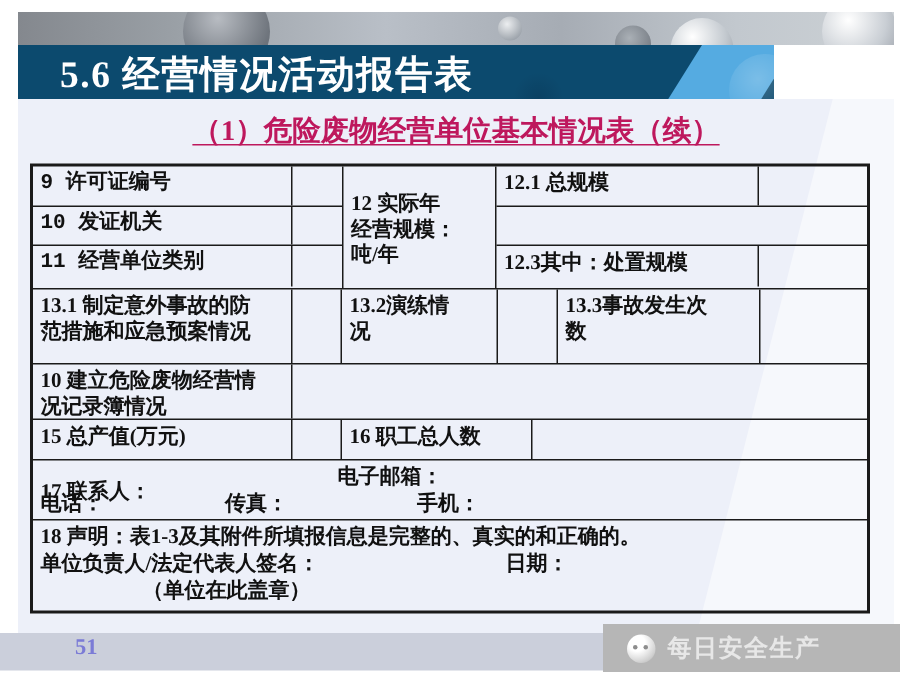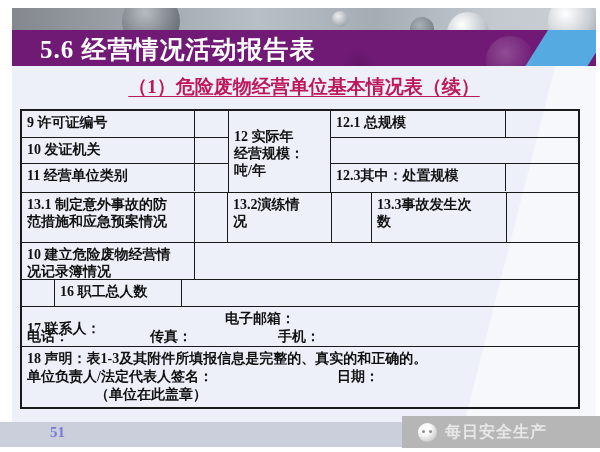--- a/index.html
+++ b/index.html
@@ -11,21 +11,21 @@
   .photo-strip { position:absolute; left:12px; top:8px; width:584px; height:22px; overflow:hidden;
     background:linear-gradient(90deg,#84888e 0%,#9aa0a6 18%,#b9bfc7 42%,#a6acb4 62%,#c2c8ce 82%,#ccd1d5 100%); }
   .bubble { position:absolute; border-radius:50%; }
   .b1 { left:110px; top:-16px; width:58px; height:58px; background:radial-gradient(circle at 40% 35%, #b8bcc2, #6d737b 70%); }
   .b2 { left:320px; top:3px; width:16px; height:16px; background:radial-gradient(circle at 38% 32%, #eceef0, #99a0a8 80%); }
   .b3 { left:398px; top:9px; width:24px; height:24px; background:radial-gradient(circle at 40% 35%, #aab0b6, #787e86 75%); }
   .b4 { left:435px; top:4px; width:42px; height:42px; background:radial-gradient(circle at 35% 30%, #ffffff, #c3c9cf 55%, #8f959d 95%); }
   .b5 { left:536px; top:-12px; width:50px; height:50px; background:radial-gradient(circle at 35% 35%, #ffffff, #c9ced4 55%, #969ca4 95%); }
 
   
-  .title-bar { position:absolute; left:12px; top:30px; width:584px; height:36px; background:#701a75; overflow:hidden; }
+  .title-bar { position:absolute; left:12px; top:30px; width:504px; height:36px; background:#0c4a6e; overflow:hidden; }
   .skyband { position:absolute; top:0; right:-14px; width:62px; height:36px; background:#55ABE1;
     transform:skewX(-32deg); transform-origin:top; }
   .bar-bubble1 { left:474px; top:6px; width:48px; height:48px; background:radial-gradient(circle at 40% 35%, rgba(255,255,255,.22), rgba(255,255,255,0) 70%); }
   .bar-bubble2 { left:330px; top:18px; width:34px; height:34px; background:radial-gradient(circle, rgba(0,0,20,.12), rgba(0,0,0,0) 70%); }
   .slide-title { position:absolute; left:28px; top:3px; color:#ffffff; font-size:25px; font-weight:bold; letter-spacing:1px; white-space:nowrap; }
 
   
   .content { position:absolute; left:12px; top:66px; width:584px; height:356px; background:#EDF0F9; }
   .swoosh { position:absolute; inset:0; background:rgba(255,255,255,.5);
     clip-path:polygon(93% 0, 100% 0, 100% 100%, 77.5% 100%); }
@@ -39,21 +39,21 @@
   .band:last-child { border-bottom:none; }
   .cell { border-right:1px solid #1a1a1a; padding:3px 4px 0 5px; white-space:pre-line; overflow:hidden; }
   .cell.last { border-right:none; }
   .subcol { display:flex; flex-direction:column; }
   .subrow { display:flex; border-bottom:1px solid #1a1a1a; }
   .subrow:last-child { border-bottom:none; }
   .subrow .cell { height:100%; }
 
   .colL { width:206px; }
   .colR { width:250px; }
-  .cA { width:173px; } .cB { width:33px; }
+  .cA { width:173px;font-family:Liberation Mono, monospace; } .cB { width:33px; }
   .cE { width:175px; } .cF { flex:1; }
   .c12 { width:104px; display:flex; align-items:center; }
   .rh1 { height:27px; } .rh2 { height:26px; } .rh3 { height:27px; }
   .bandA { height:82px; }
   .bandB { height:50px; }
   .bandC { height:37px; }
   .bandD { height:27px; }
   .bandE { height:40px; position:relative; }
   .bandF { height:60px; position:relative; }
   .bB-1 { width:173px; } .bB-2 { width:33px; } .bB-3 { width:104px; } .bB-4 { width:40px; } .bB-5 { width:135px; }
@@ -144,20 +144,21 @@
         <div class="cell cF last"></div>
       </div>
 
       <div class="band bandC">
         <div class="cell bC-1">10 建立危险废物经营情
 况记录簿情况</div>
         <div class="cell cF last"></div>
       </div>
 
       <div class="band bandD">
+        <div class="cell bD-1">15 总产值(万元)</div>
         <div class="cell bD-2"></div>
         <div class="cell bD-3">16 职工总人数</div>
         <div class="cell cF last"></div>
       </div>
 
       <div class="band bandE">
         <span class="abs" style="left:5px; top:13px;">17 联系人：</span>
         <span class="abs" style="left:203px; top:3px;">电子邮箱：</span>
         <span class="abs" style="left:5px; top:21px;">电话：</span>
         <span class="abs" style="left:128px; top:21px;">传真：</span>

